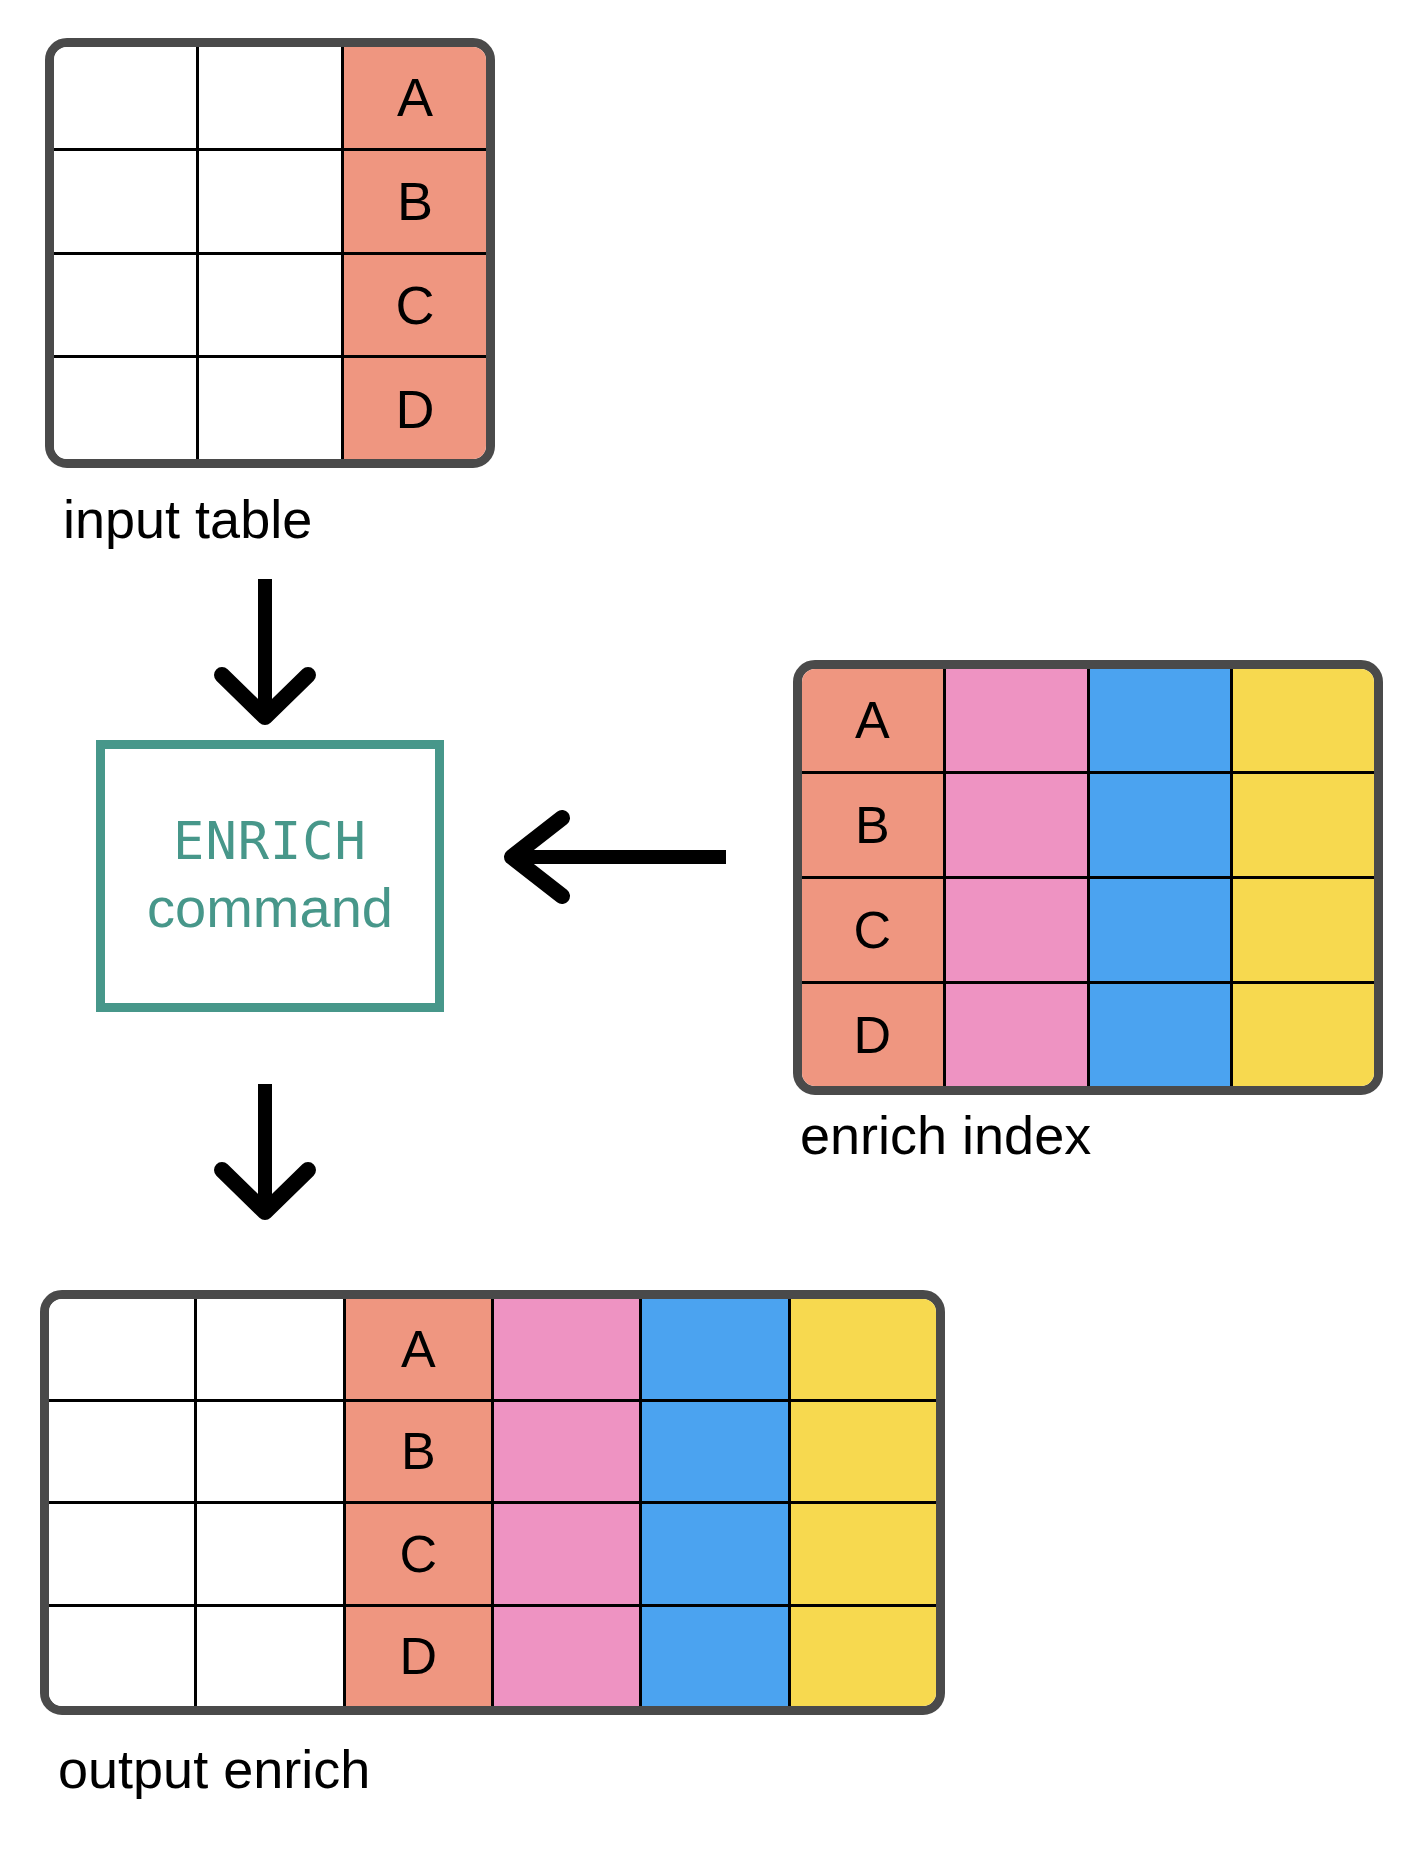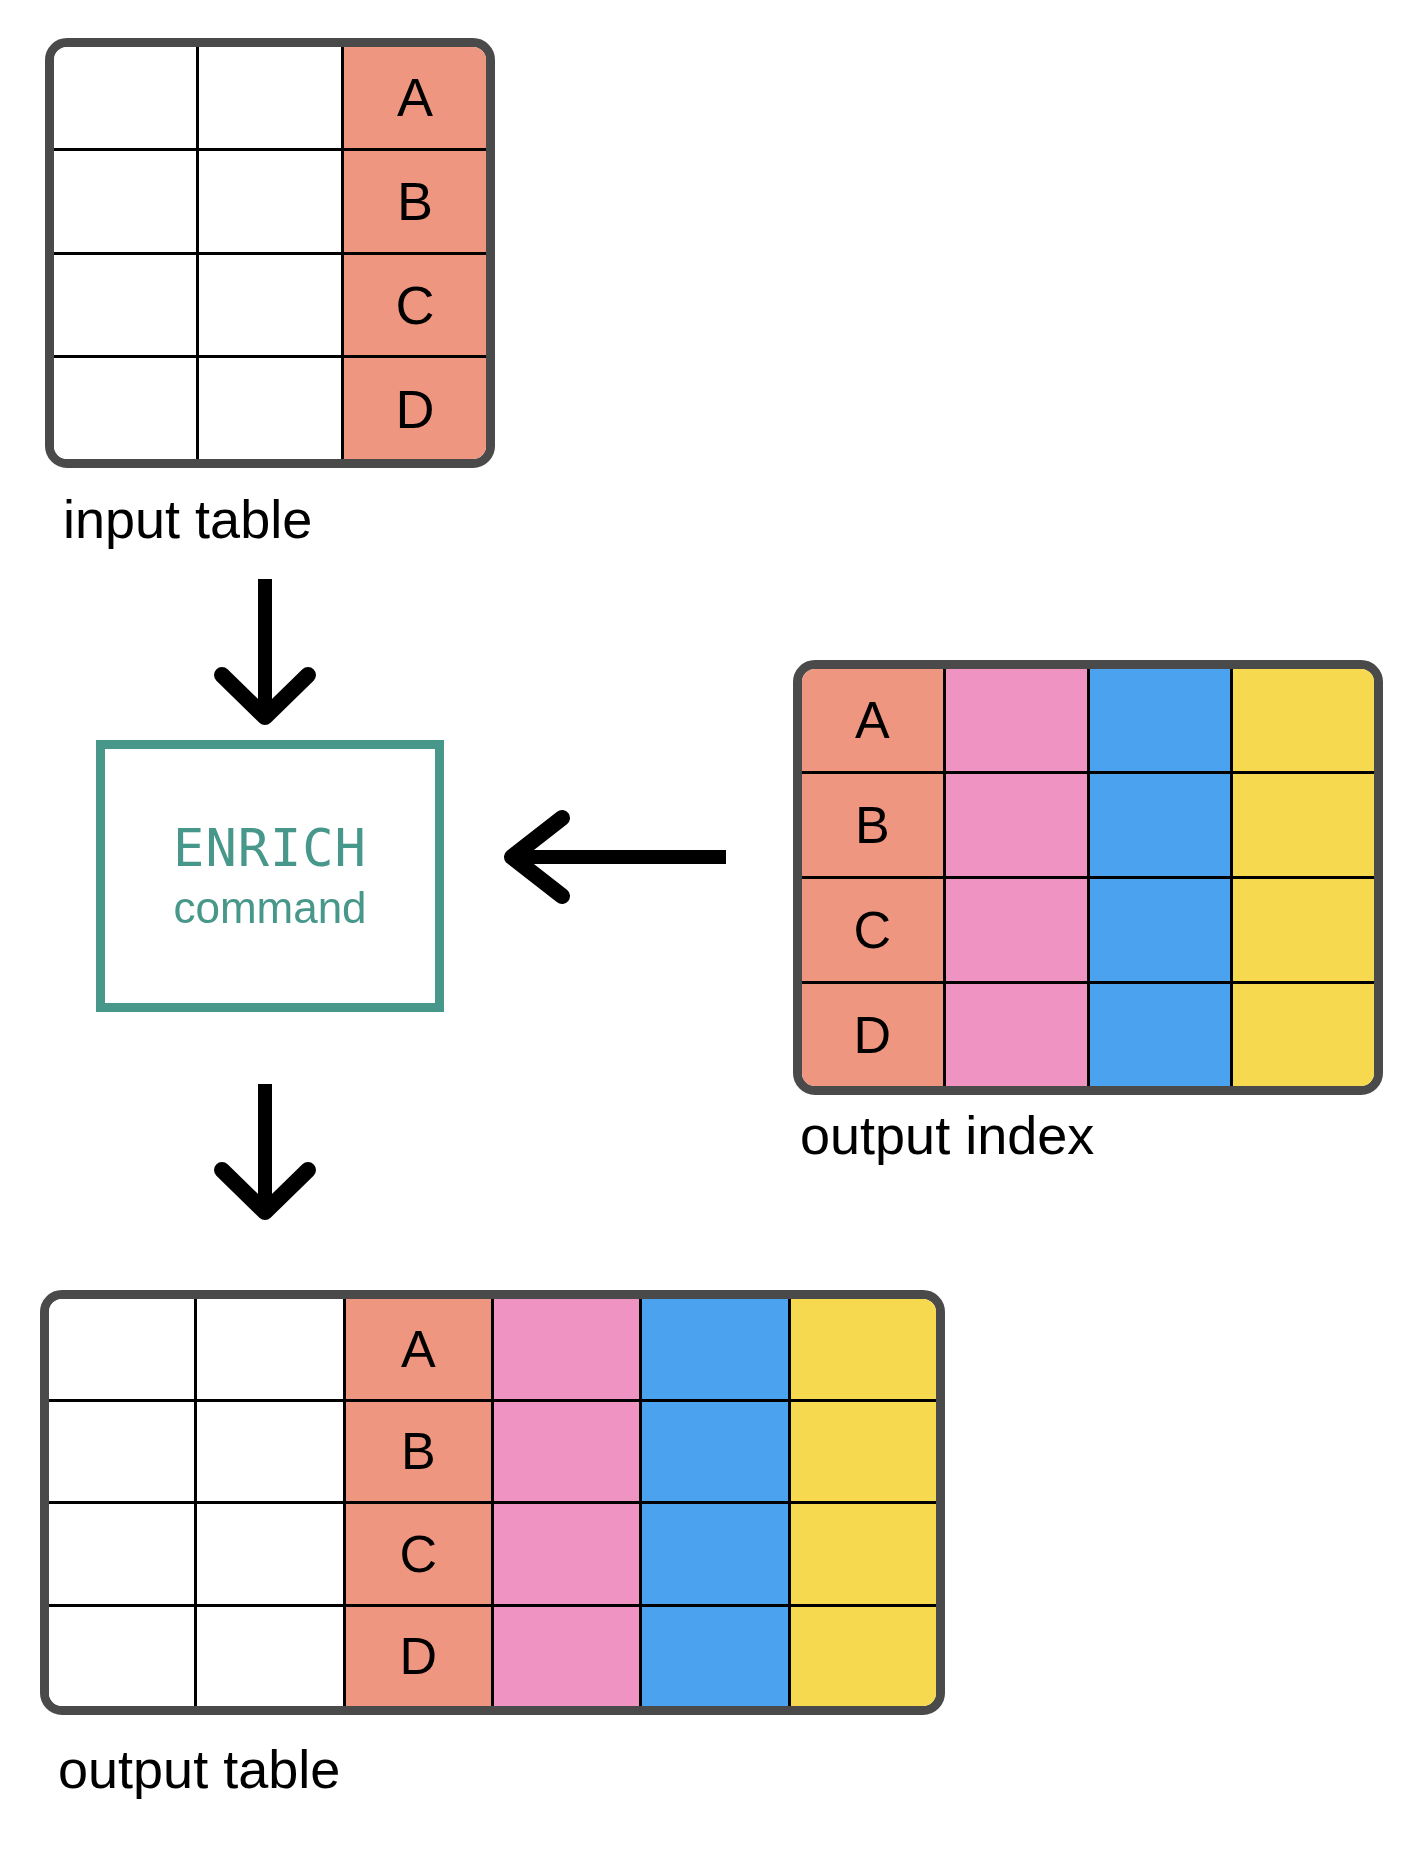--- a/index.html
+++ b/index.html
@@ -120,21 +120,21 @@
     color: #47978a;
     font-family: "DejaVu Sans Mono", "Liberation Mono", monospace;
     font-size: 52px;
     line-height: 1.15;
     letter-spacing: 1px;
     text-align: right;
   }
   #command-box .cmd-word {
     color: #47978a;
     font-family: "Liberation Sans", sans-serif;
-    font-size: 44px;
+    font-size: 56px;
     line-height: 1.15;
   }
 
   
   .arrow {
     position: absolute;
   }
   #arrow-input-to-command { left: 200px; top: 575px;  width: 130px; height: 150px; }
   #arrow-command-to-output{ left: 200px; top: 1080px; width: 130px; height: 150px; }
   #arrow-index-to-command { left: 490px; top: 800px;  width: 240px; height: 120px; }
@@ -208,21 +208,21 @@
         <div class="t-cell fill-yellow"></div>
       </div>
       <div class="t-row">
         <div class="t-cell fill-salmon">D</div>
         <div class="t-cell fill-pink"></div>
         <div class="t-cell fill-blue"></div>
         <div class="t-cell fill-yellow"></div>
       </div>
     </div>
 
-  <div class="caption" id="caption-enrich">output index</div>
+  <div class="caption" id="caption-enrich">enrich index</div>
 
   <div class="arrow" id="arrow-command-to-output">
     <svg width="130" height="150" viewBox="0 0 130 150" aria-hidden="true">
       <line x1="65" y1="4" x2="65" y2="122" stroke="#000000" stroke-width="14"></line>
       <polyline points="22,90 65,132 108,90" fill="none" stroke="#000000" stroke-width="16" stroke-linecap="round" stroke-linejoin="round"></polyline>
     </svg>
   </div>
 
   <div class="table-card" id="output-table">
       <div class="t-row">
@@ -252,15 +252,15 @@
       <div class="t-row">
         <div class="t-cell fill-white"></div>
         <div class="t-cell fill-white"></div>
         <div class="t-cell fill-salmon">D</div>
         <div class="t-cell fill-pink"></div>
         <div class="t-cell fill-blue"></div>
         <div class="t-cell fill-yellow"></div>
       </div>
     </div>
 
-  <div class="caption" id="caption-output">output table</div>
+  <div class="caption" id="caption-output">output enrich</div>
 
 </div>
 
 </body></html>

